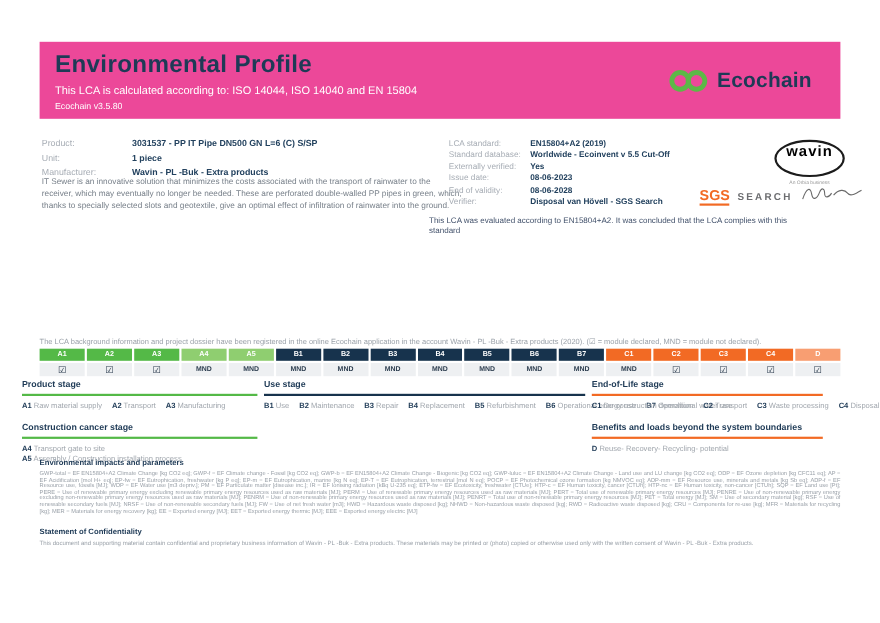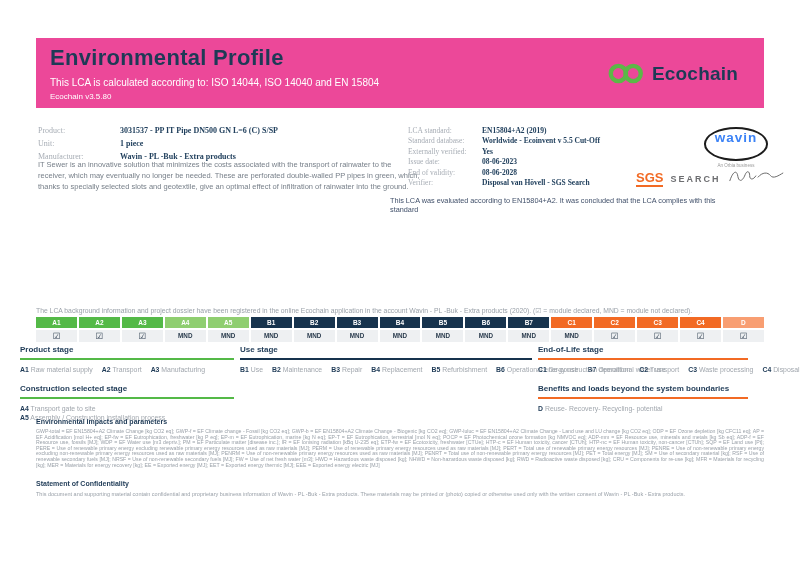--- a/index.html
+++ b/index.html
@@ -10,39 +10,39 @@
   .band { position:absolute; left:36px; top:38px; width:728px; height:70px; background:#ec4899; }
   .band-text { padding:7px 0 0 14px; }
   .title { margin:0; font-size:22px; font-weight:bold; color:#1e3a56; letter-spacing:.3px; }
   .subtitle { margin:6px 0 0; font-size:10px; color:#ffffff; }
   .version { margin:4px 0 0; font-size:8px; color:#ffffff; }
   .eco-logo { position:absolute; right:26px; top:23px; display:flex; align-items:center; gap:6px; }
   .eco-icon { width:40px; height:25px; }
   .eco-word { font-size:19px; font-weight:bold; color:#1e3a56; letter-spacing:.2px; }
 
   
-  .info-row { display:flex;font-family:Liberation Serif, serif; }
+  .info-row { display:flex; }
   .info-lbl { color:#a7adb5; }
   .info-val { color:#22415e; font-weight:bold; }
   .left-kv  { position:absolute; left:38px; top:124px; }
   .left-kv .info-row { line-height:13px; font-size:8px; }
   .left-kv .info-lbl { width:82px; }
   .right-kv { position:absolute; left:408px; top:126px; }
   .right-kv .info-row { line-height:10.4px; font-size:7.5px; }
   .right-kv .info-lbl { width:74px; }
 
   .description { position:absolute; left:38px; top:159px; width:382px; margin:0;
                  font-size:7.5px; line-height:11px; color:#78808a; }
   .eval-note   { position:absolute; left:390px; top:196px; width:350px; margin:0;
                  font-size:7.3px; color:#41506a; }
 
   
   .wavin { position:absolute; left:698px; top:127px; width:76px; text-align:center; }
   .wavin-oval { display:inline-block; border:2.5px solid #1c1c1c; border-radius:50%;
-                padding:1px 9px 14px; font-weight:bold; font-size:13.5px; color:#3b82f6; letter-spacing:1px; }
+                padding:1px 9px 14px; font-weight:bold; font-size:13.5px; color:#000000; letter-spacing:1px; }
   .wavin-sub { margin-top:2px; font-size:4.5px; color:#999999; }
 
   
   .verifier-marks { position:absolute; left:636px; top:171px; display:flex; align-items:center; gap:7px; }
   .sgs { font-size:13px; font-weight:bold; color:#f26a24; line-height:1;
          border-bottom:2px solid #f26a24; padding-bottom:1px; }
   .search { font-size:9px; font-weight:bold; color:#6d6e71; letter-spacing:2px; }
   .signature { width:58px; height:17px; margin-top:-5px; }
 
   .reg-note { position:absolute; left:36px; top:307px; width:728px; margin:0;
@@ -196,21 +196,21 @@
       </div>
   </div>
 
   <div class="stage-grid">
     <div class="stage-col">
       <section class="stage">
         <h3 class="stage-title" style="border-bottom-color: rgb(84, 185, 71);">Product stage</h3>
         <div class="stage-items"><span class="stage-item"><b>A1</b><span class="stage-lbl"> Raw material supply</span></span><span class="stage-item"><b>A2</b><span class="stage-lbl"> Transport</span></span><span class="stage-item"><b>A3</b><span class="stage-lbl"> Manufacturing</span></span></div>
       </section>
       <section class="stage">
-        <h3 class="stage-title" style="border-bottom-color: rgb(84, 185, 71);">Construction selected stage</h3>
+        <h3 class="stage-title" style="border-bottom-color: rgb(84, 185, 71);">Construction cancer stage</h3>
         <div class="stage-items">
             <span class="stage-item block"><b>A4</b><span class="stage-lbl"> Transport gate to site</span></span>
             <span class="stage-item block"><b>A5</b><span class="stage-lbl"> Assembly / Construction installation process</span></span>
           </div>
       </section>
     </div>
     <div class="stage-col">
       <section class="stage">
         <h3 class="stage-title" style="border-bottom-color: rgb(23, 51, 77);">Use stage</h3>
         <div class="stage-items"><span class="stage-item"><b>B1</b><span class="stage-lbl"> Use</span></span><span class="stage-item"><b>B2</b><span class="stage-lbl"> Maintenance</span></span><span class="stage-item"><b>B3</b><span class="stage-lbl"> Repair</span></span><span class="stage-item"><b>B4</b><span class="stage-lbl"> Replacement</span></span><span class="stage-item"><b>B5</b><span class="stage-lbl"> Refurbishment</span></span><span class="stage-item"><b>B6</b><span class="stage-lbl"> Operational energy use</span></span><span class="stage-item"><b>B7</b><span class="stage-lbl"> Operational water use</span></span></div>

